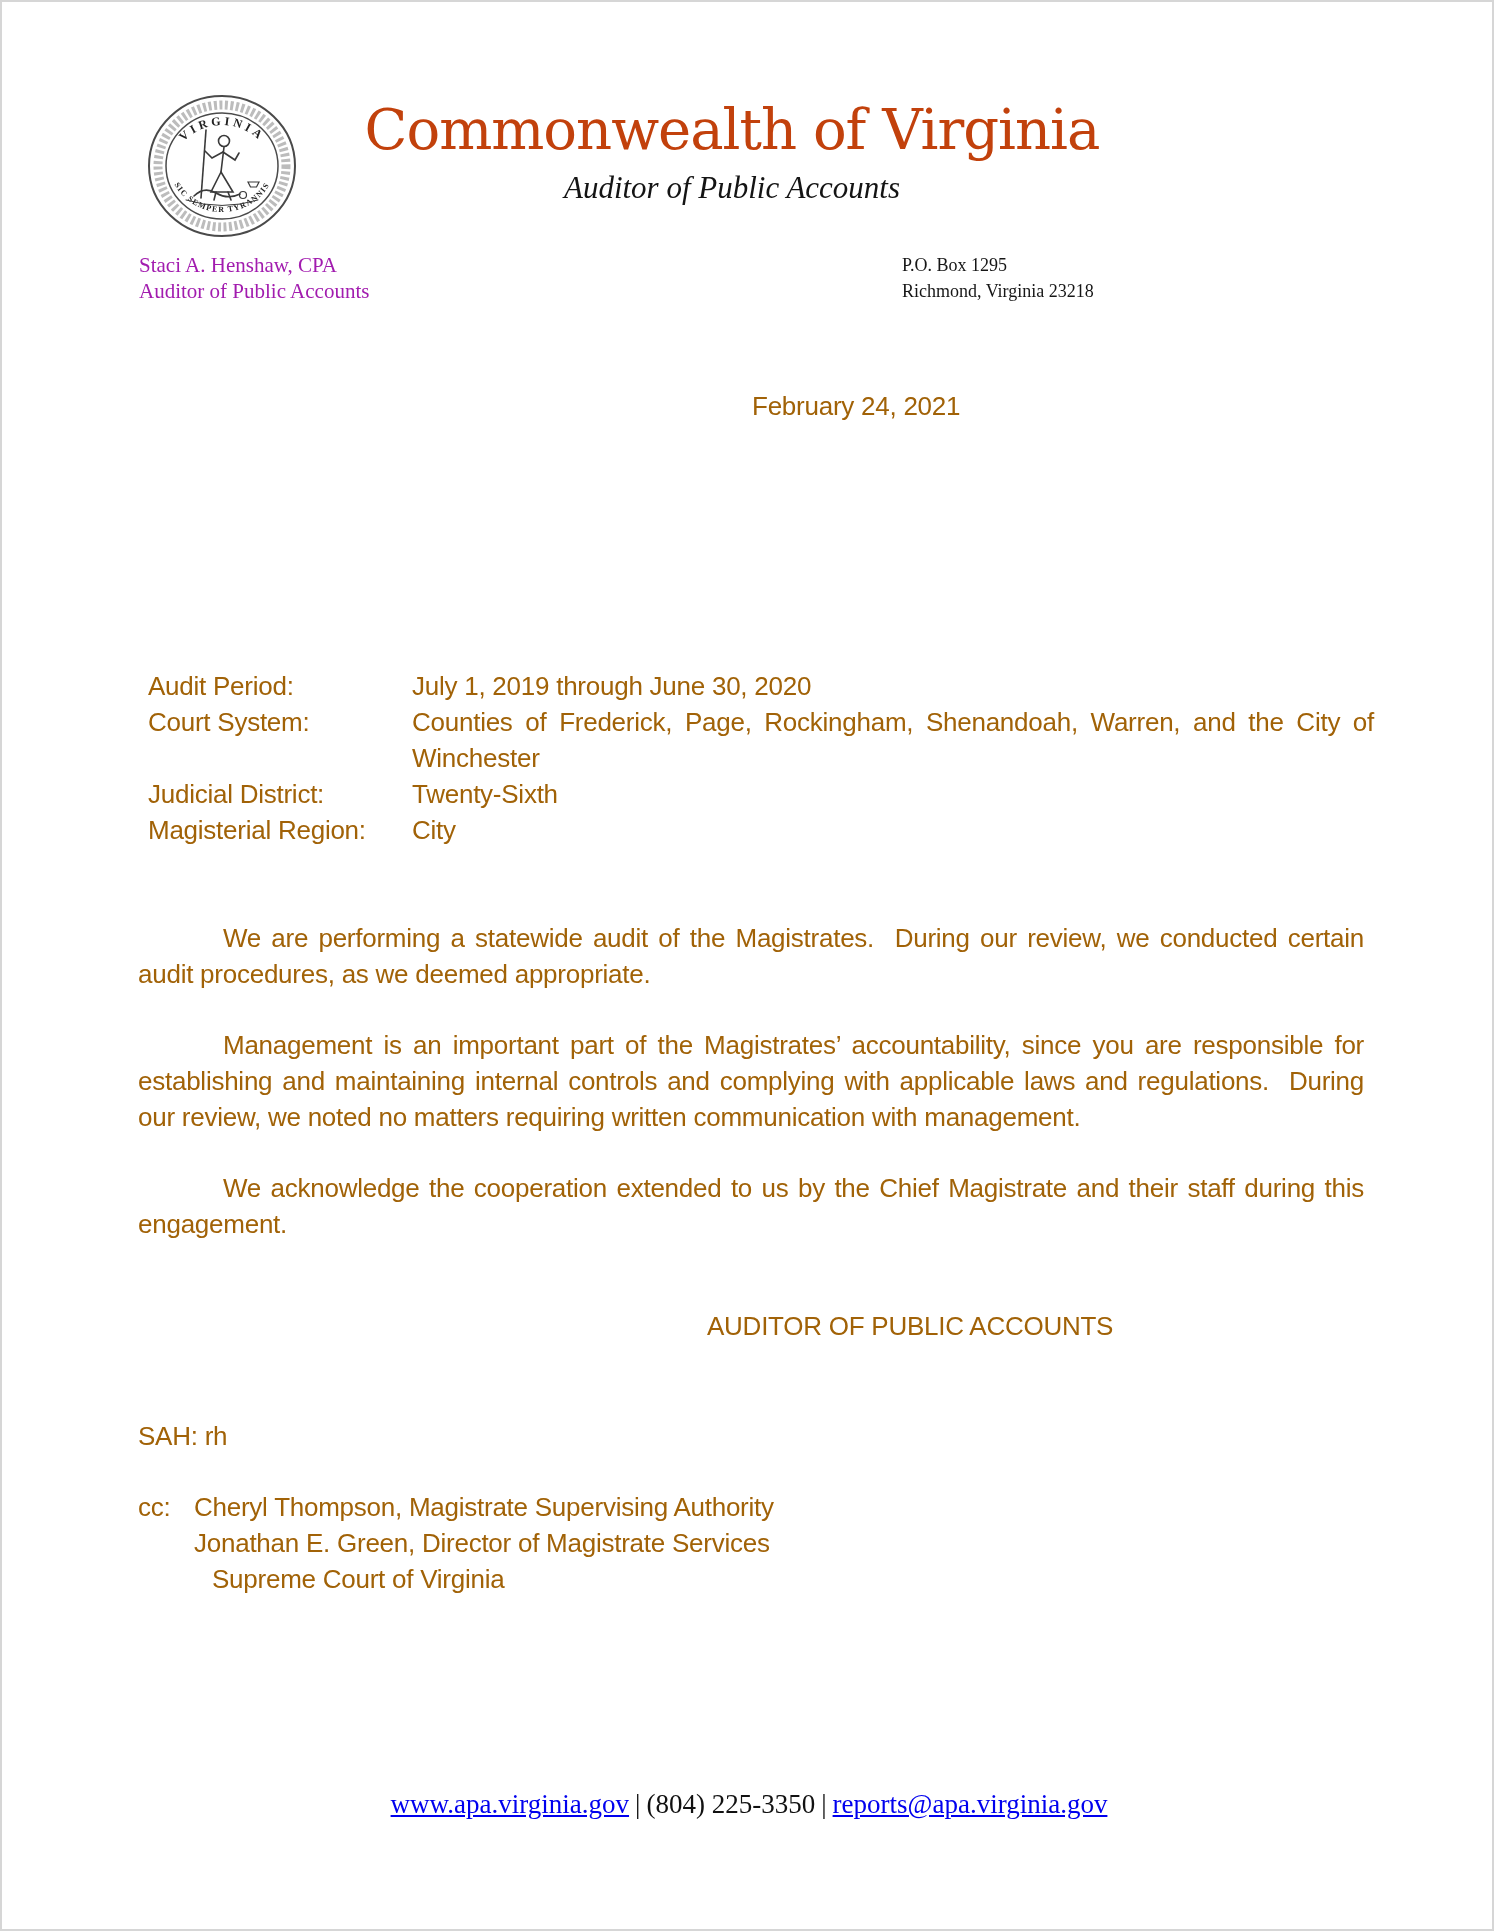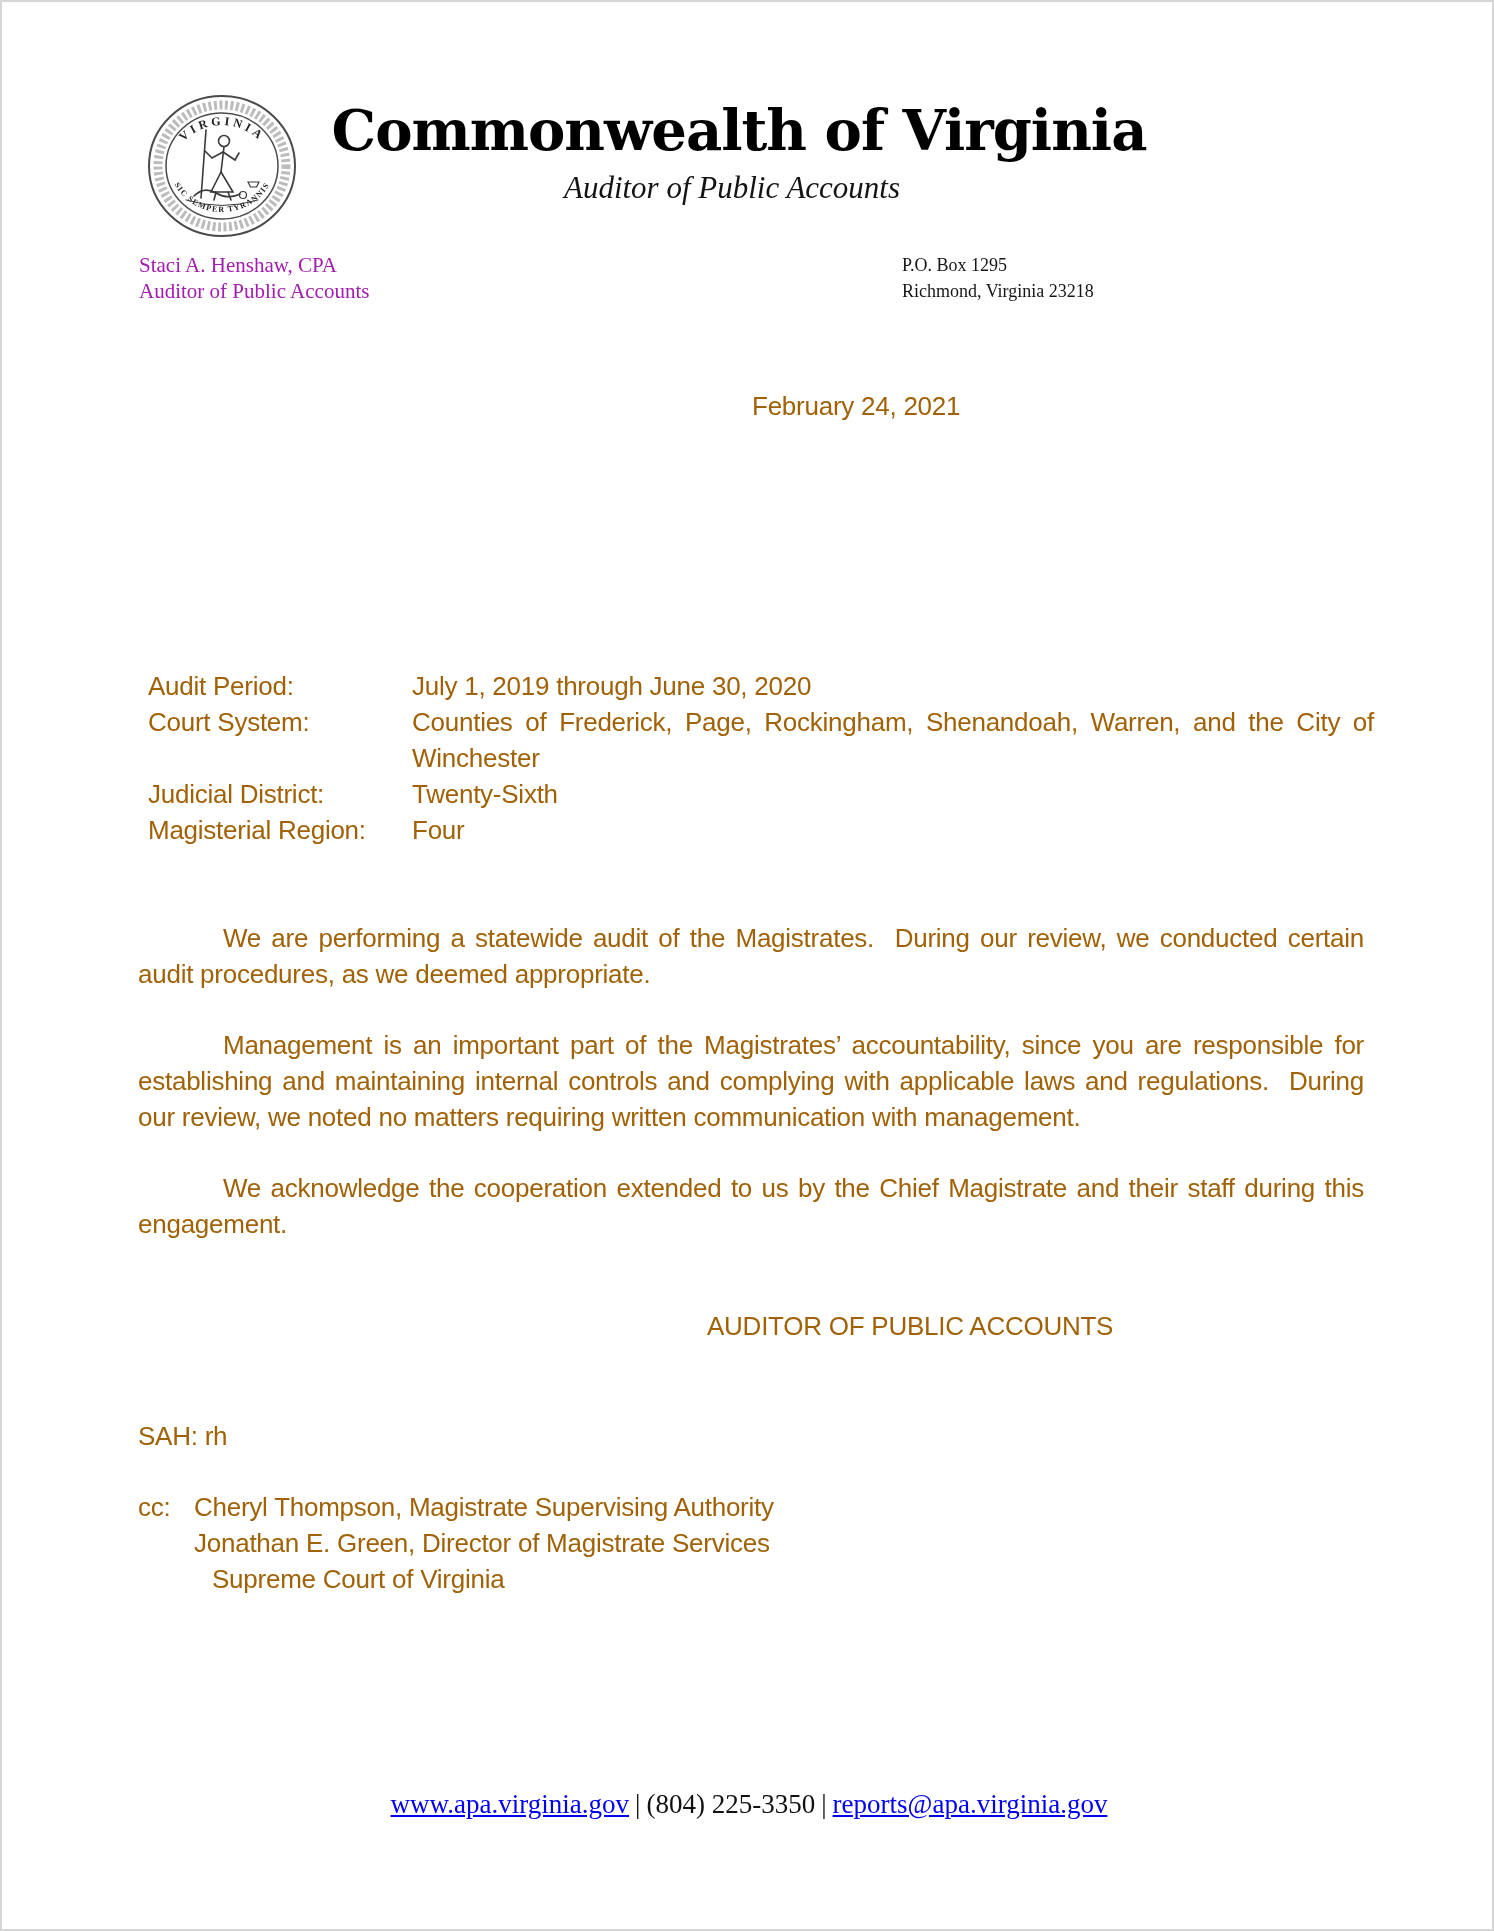--- a/index.html
+++ b/index.html
@@ -11,28 +11,28 @@
     box-sizing: border-box;
     border: 2px solid #d6d6d6;
     overflow: hidden;
     color: #111111;
   }
   .abs { position: absolute; }
 
   
   .seal { left: 142px; top: 92px; width: 156px; height: 146px; }
   .masthead-title {
-    left: 7px; top: 96px; width: 1460px;
+    left: 0; top: 96px; width: 1460px;
     text-align: center;
     font-family: "DejaVu Serif", serif;
-    font-weight: 700;
+    font-weight: 400;
     font-size: 56px;
     line-height: 64px;
     letter-spacing: -1px;
-    color: #000000;
+    color: #c2410c;
   }
   .masthead-subtitle {
     left: 0; top: 168px; width: 1460px;
     text-align: center;
     font-family: "Liberation Serif", serif;
     font-style: italic;
     font-size: 31px;
     line-height: 36px;
     color: #141414;
   }
@@ -160,21 +160,21 @@
 
 
   <div class="abs sans audit-grid">
     <div>Audit Period:</div>
     <div>July 1, 2019 through June 30, 2020</div>
     <div>Court System:</div>
     <div class="value-justify">Counties of Frederick, Page, Rockingham, Shenandoah, Warren, and the City of Winchester</div>
     <div>Judicial District:</div>
     <div>Twenty-Sixth</div>
     <div>Magisterial Region:</div>
-    <div>Four</div>
+    <div>City</div>
   </div>
 
   <div class="abs sans body-paragraph p1">We are performing a statewide audit of the Magistrates.  During our review, we conducted certain audit procedures, as we deemed appropriate.</div>
   <div class="abs sans body-paragraph p2">Management is an important part of the Magistrates’ accountability, since you are responsible for establishing and maintaining internal controls and complying with applicable laws and regulations.  During our review, we noted no matters requiring written communication with management.</div>
   <div class="abs sans body-paragraph p3">We acknowledge the cooperation extended to us by the Chief Magistrate and their staff during this engagement.</div>
 
   <div class="abs sans signature-block">
     <div>AUDITOR OF PUBLIC ACCOUNTS</div>
   </div>
 

